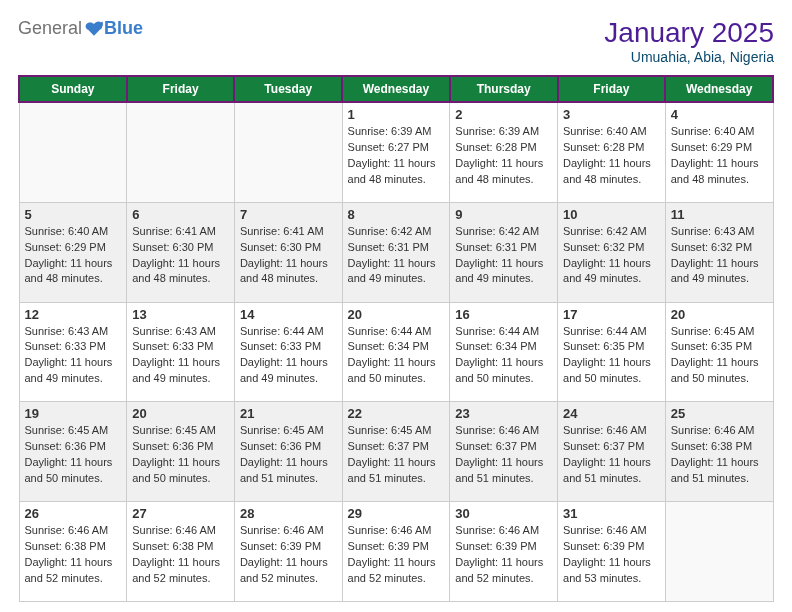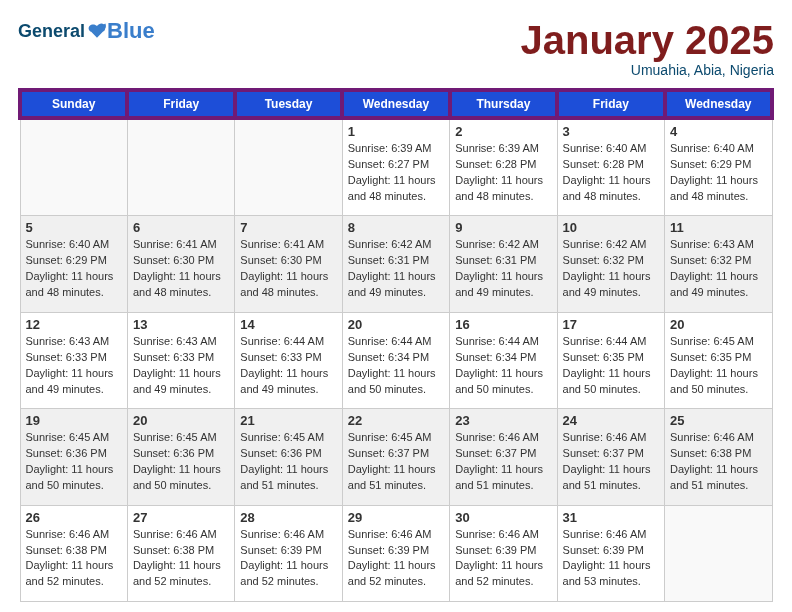--- a/index.html
+++ b/index.html
@@ -27,60 +27,60 @@
       display: flex;
       flex-direction: column;
       align-items: flex-start;
     }
     .logo-text {
       display: flex;
       align-items: center;
     }
     .logo-general {
       font-size: 18px;
-      font-weight: bold;
-      color: #0c4a6e;
+      font-weight: normal;
+      color: #737373;
     }
     .logo-blue {
-      font-size: 22px;
+      font-size: 18px;
       font-weight: bold;
       color: #3a7ecb;
     }
     .logo-bird {
       width: 20px;
       height: 20px;
       margin-left: 2px;
     }
     .title-block {
       text-align: right;
     }
     .month-title {
-      font-size: 40px;
-      color: #7f1d1d;
-      font-weight: 700;
+      font-size: 28px;
+      color: #4c1d95;
+      font-weight: 400;
       line-height: 1.1;
     }
     .location-title {
       font-size: 14px;
       color: #0c4a6e;
     }
     .calendar {
       flex: 1;
       border: 1px solid #ccc;
       border-collapse: collapse;
       width: 100%;
       table-layout: fixed;
     }
     .calendar th {
-      background-color: #1d4ed8;
+      background-color: #15803d;
       color: #fff;
       text-align: center;
       font-size: 12px;
       padding: 5px 3px;
-      border: 4px solid #701a75;
+      border: 2px solid #701a75;
       font-weight: bold;
     }
     .calendar td {
       border: 1px solid #ccc;
       vertical-align: top;
       padding: 4px 5px;
       font-size: 9.5px;
       color: #333;
       background: #fff;
       height: 78px;

